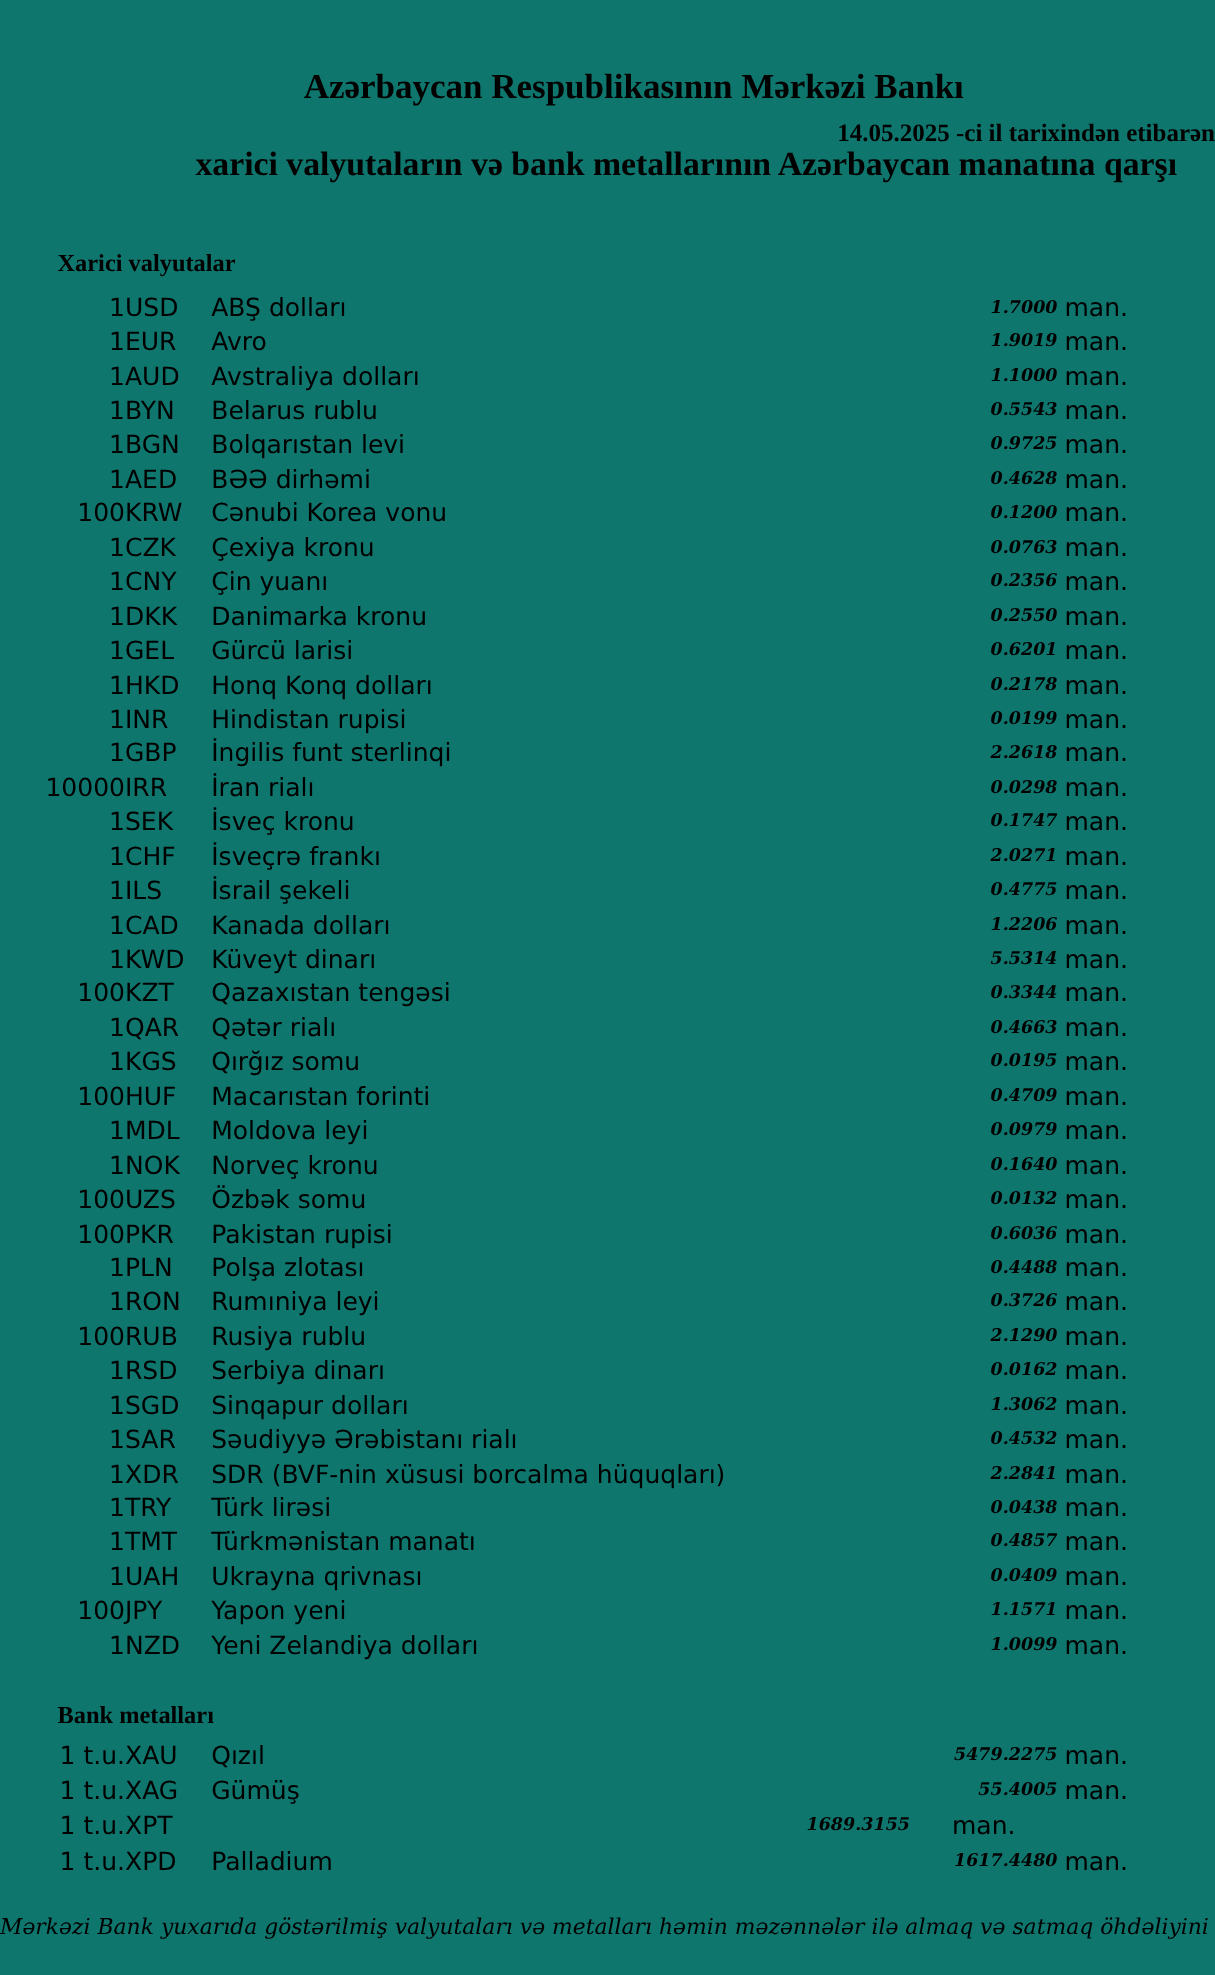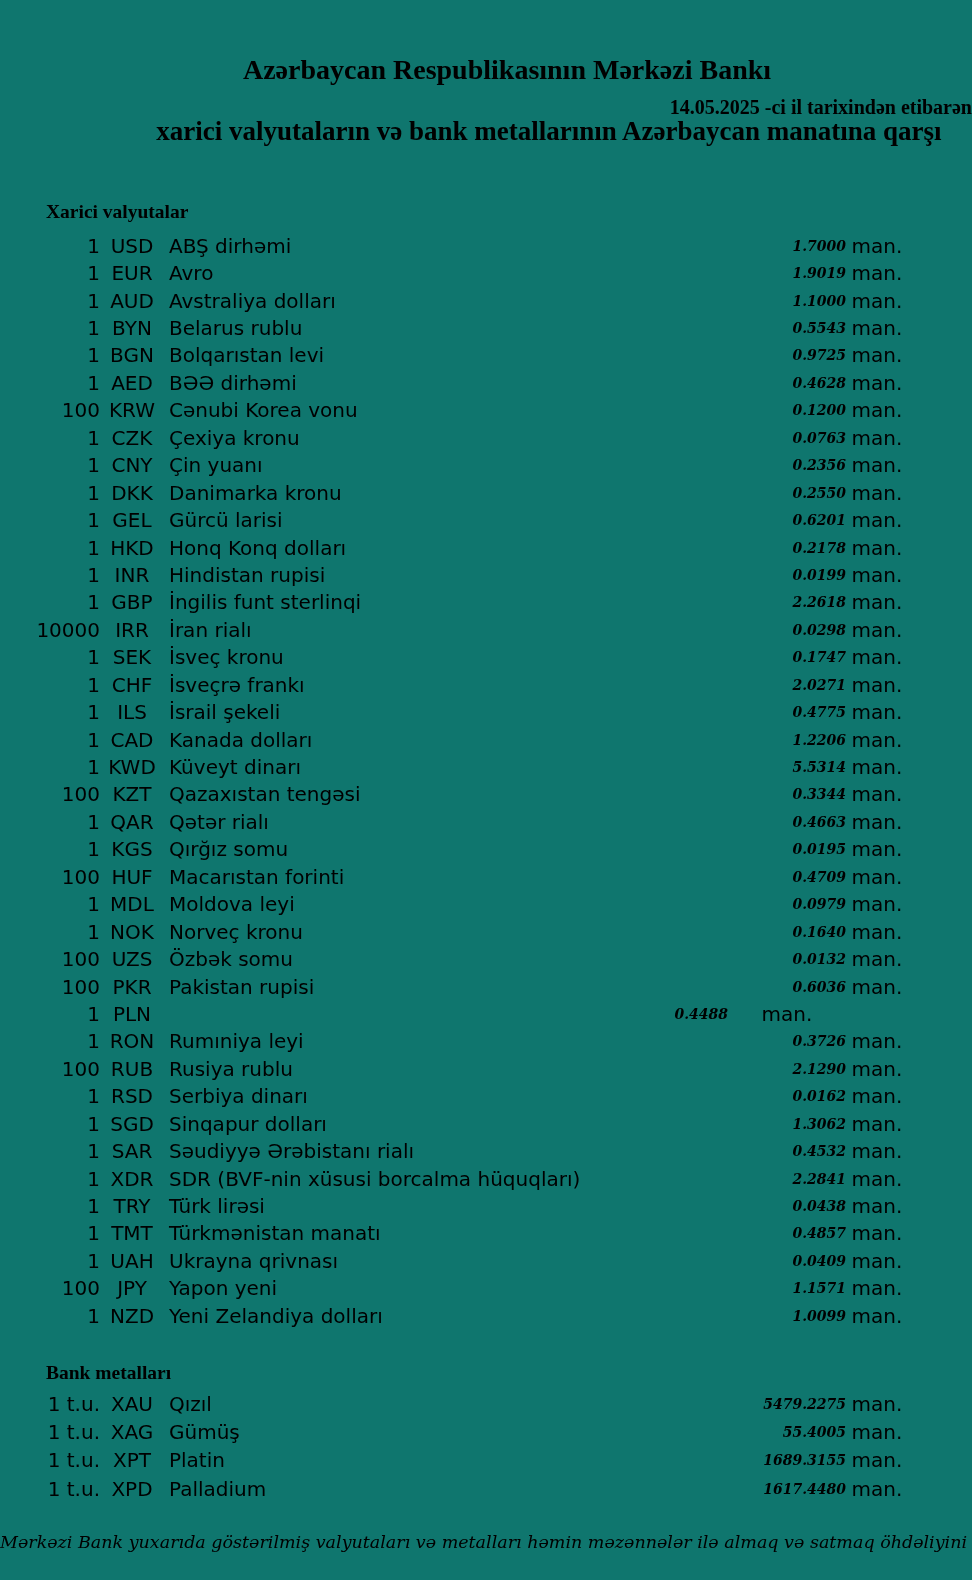--- a/index.html
+++ b/index.html
@@ -84,21 +84,20 @@
     height: 27.45px;
     font-family: "DejaVu Sans", sans-serif;
     font-size: 20px;
   }
   #metals-rows .row { height: 28.2px; }
   .cell-qty {
     text-align: right;
     white-space: nowrap;
   }
   .cell-code {
-    text-align: center;
     white-space: nowrap;
   }
   .cell-name {
     padding-left: 5px;
     white-space: nowrap;
     overflow: hidden;
   }
   .cell-rate {
     text-align: right;
     font-family: "DejaVu Serif", serif;
@@ -129,21 +128,21 @@
 <div class="page">
   <div class="doc-title">Azərbaycan Respublikasının Mərkəzi Bankı</div>
   <div class="date-line">14.05.2025 -ci il tarixindən etibarən</div>
   <div class="subtitle-line">xarici valyutaların və bank metallarının Azərbaycan manatına qarşı</div>
 
   <div class="section-title" id="fx-title">Xarici valyutalar</div>
   <div class="rows" id="fx-rows">
   <div class="row">
     <span class="cell-qty">1</span>
     <span class="cell-code">USD</span>
-    <span class="cell-name">ABŞ dirhəmi</span>
+    <span class="cell-name">ABŞ dolları</span>
     <span class="cell-rate">1.7000</span>
     <span class="cell-unit">man.</span>
   </div>
 
   <div class="row">
     <span class="cell-qty">1</span>
     <span class="cell-code">EUR</span>
     <span class="cell-name">Avro</span>
     <span class="cell-rate">1.9019</span>
     <span class="cell-unit">man.</span>
@@ -353,20 +352,21 @@
     <span class="cell-qty">100</span>
     <span class="cell-code">PKR</span>
     <span class="cell-name">Pakistan rupisi</span>
     <span class="cell-rate">0.6036</span>
     <span class="cell-unit">man.</span>
   </div>
 
   <div class="row">
     <span class="cell-qty">1</span>
     <span class="cell-code">PLN</span>
+    <span class="cell-name">Polşa zlotası</span>
     <span class="cell-rate">0.4488</span>
     <span class="cell-unit">man.</span>
   </div>
 
   <div class="row">
     <span class="cell-qty">1</span>
     <span class="cell-code">RON</span>
     <span class="cell-name">Rumıniya leyi</span>
     <span class="cell-rate">0.3726</span>
     <span class="cell-unit">man.</span>
@@ -467,21 +467,20 @@
     <span class="cell-qty">1 t.u.</span>
     <span class="cell-code">XAG</span>
     <span class="cell-name">Gümüş</span>
     <span class="cell-rate">55.4005</span>
     <span class="cell-unit">man.</span>
   </div>
 
   <div class="row">
     <span class="cell-qty">1 t.u.</span>
     <span class="cell-code">XPT</span>
-    <span class="cell-name">Platin</span>
     <span class="cell-rate">1689.3155</span>
     <span class="cell-unit">man.</span>
   </div>
 
   <div class="row">
     <span class="cell-qty">1 t.u.</span>
     <span class="cell-code">XPD</span>
     <span class="cell-name">Palladium</span>
     <span class="cell-rate">1617.4480</span>
     <span class="cell-unit">man.</span>

